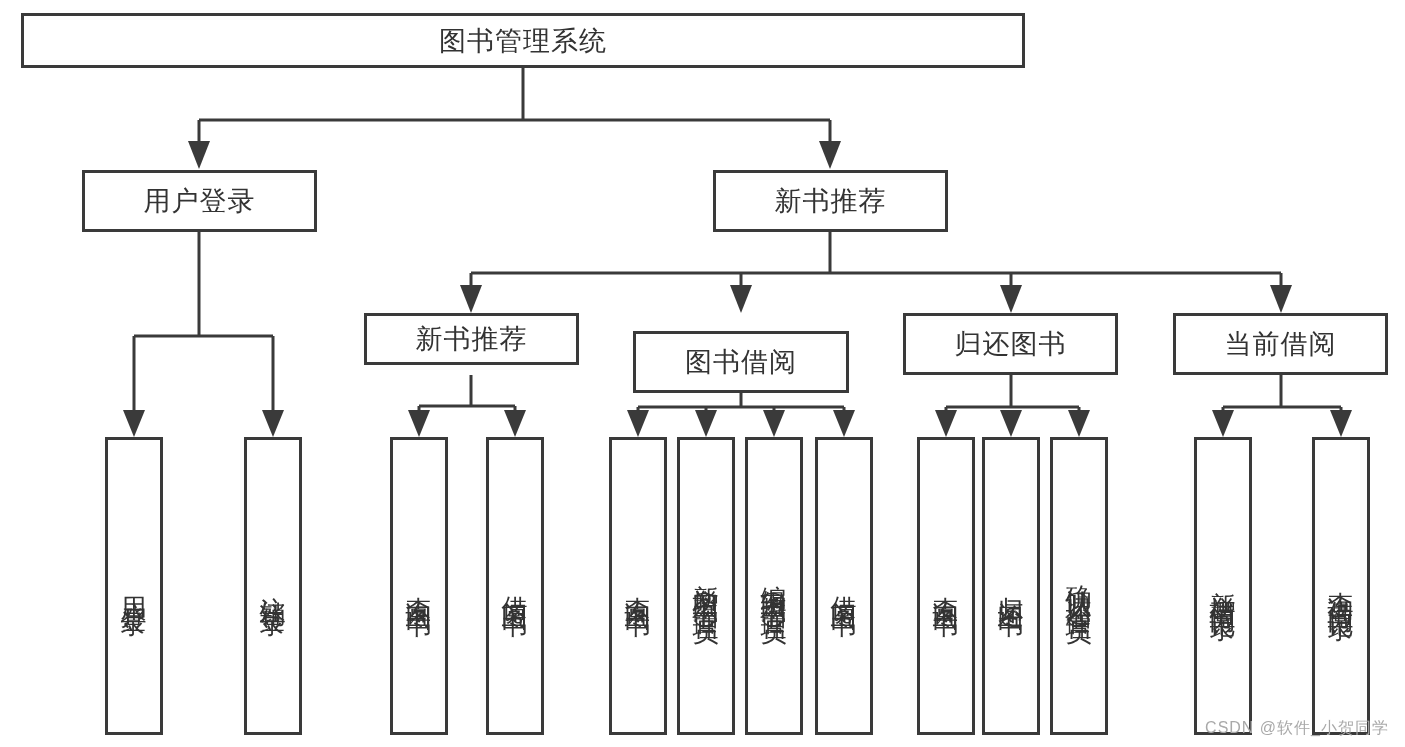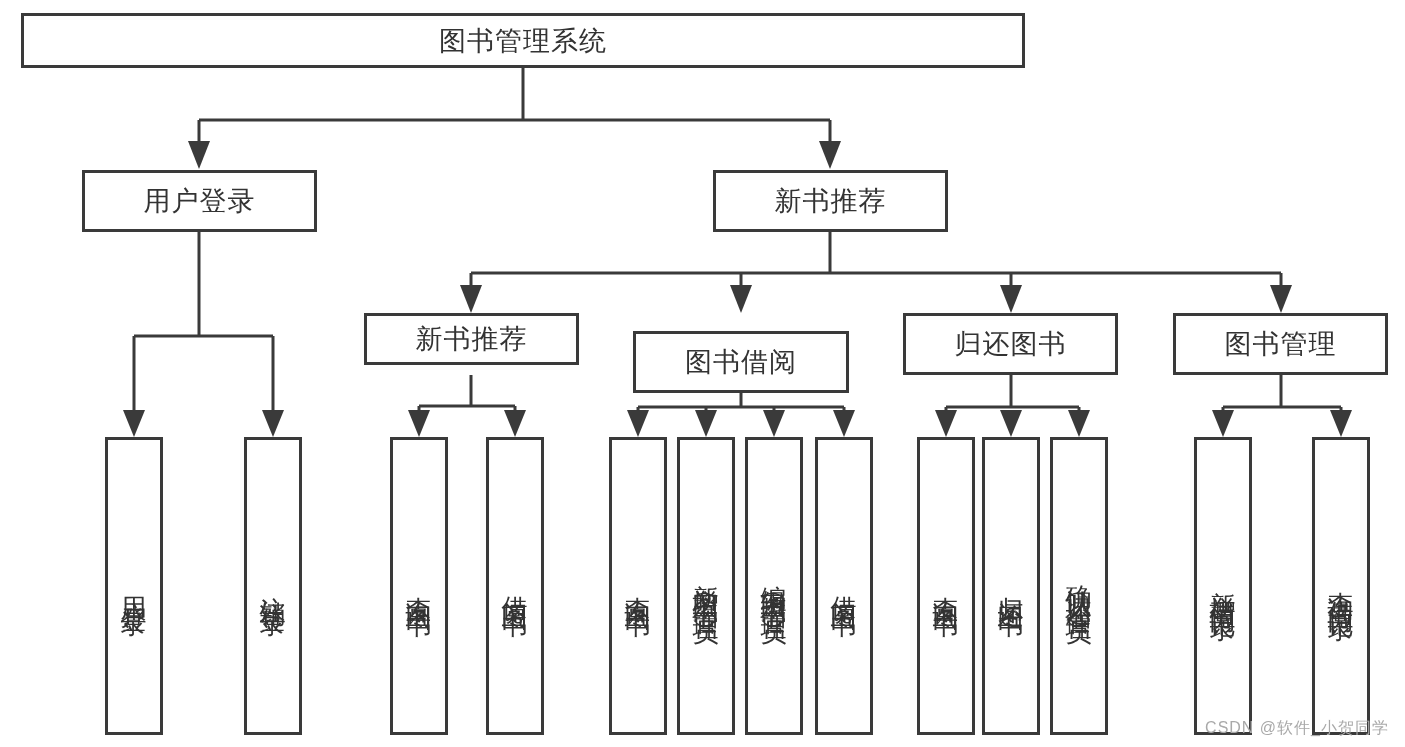--- a/index.html
+++ b/index.html
@@ -84,21 +84,21 @@
   </svg>
 
   <div class="box hbox" style="left:21px;top:13px;width:1004px;height:55px">图书管理系统</div>
 
   <div class="box hbox" style="left:82px;top:170px;width:235px;height:62px">用户登录</div>
   <div class="box hbox" style="left:713px;top:170px;width:235px;height:62px">新书推荐</div>
 
   <div class="box hbox" style="left:364px;top:313px;width:215px;height:52px">新书推荐</div>
   <div class="box hbox" style="left:633px;top:331px;width:216px;height:62px">图书借阅</div>
   <div class="box hbox" style="left:903px;top:313px;width:215px;height:62px">归还图书</div>
-  <div class="box hbox" style="left:1173px;top:313px;width:215px;height:62px">图书管理</div>
+  <div class="box hbox" style="left:1173px;top:313px;width:215px;height:62px">当前借阅</div>
 
   <div class="box vbox" style="left:105px">用户登录</div>
   <div class="box vbox" style="left:244px">注销登录</div>
 
   <div class="box vbox" style="left:390px">查询图书</div>
   <div class="box vbox" style="left:486px">借阅图书</div>
 
   <div class="box vbox" style="left:609px">查询图书</div>
   <div class="box vbox" style="left:677px">新增图书（管理员）</div>
   <div class="box vbox" style="left:745px">编辑图书（管理员）</div>

